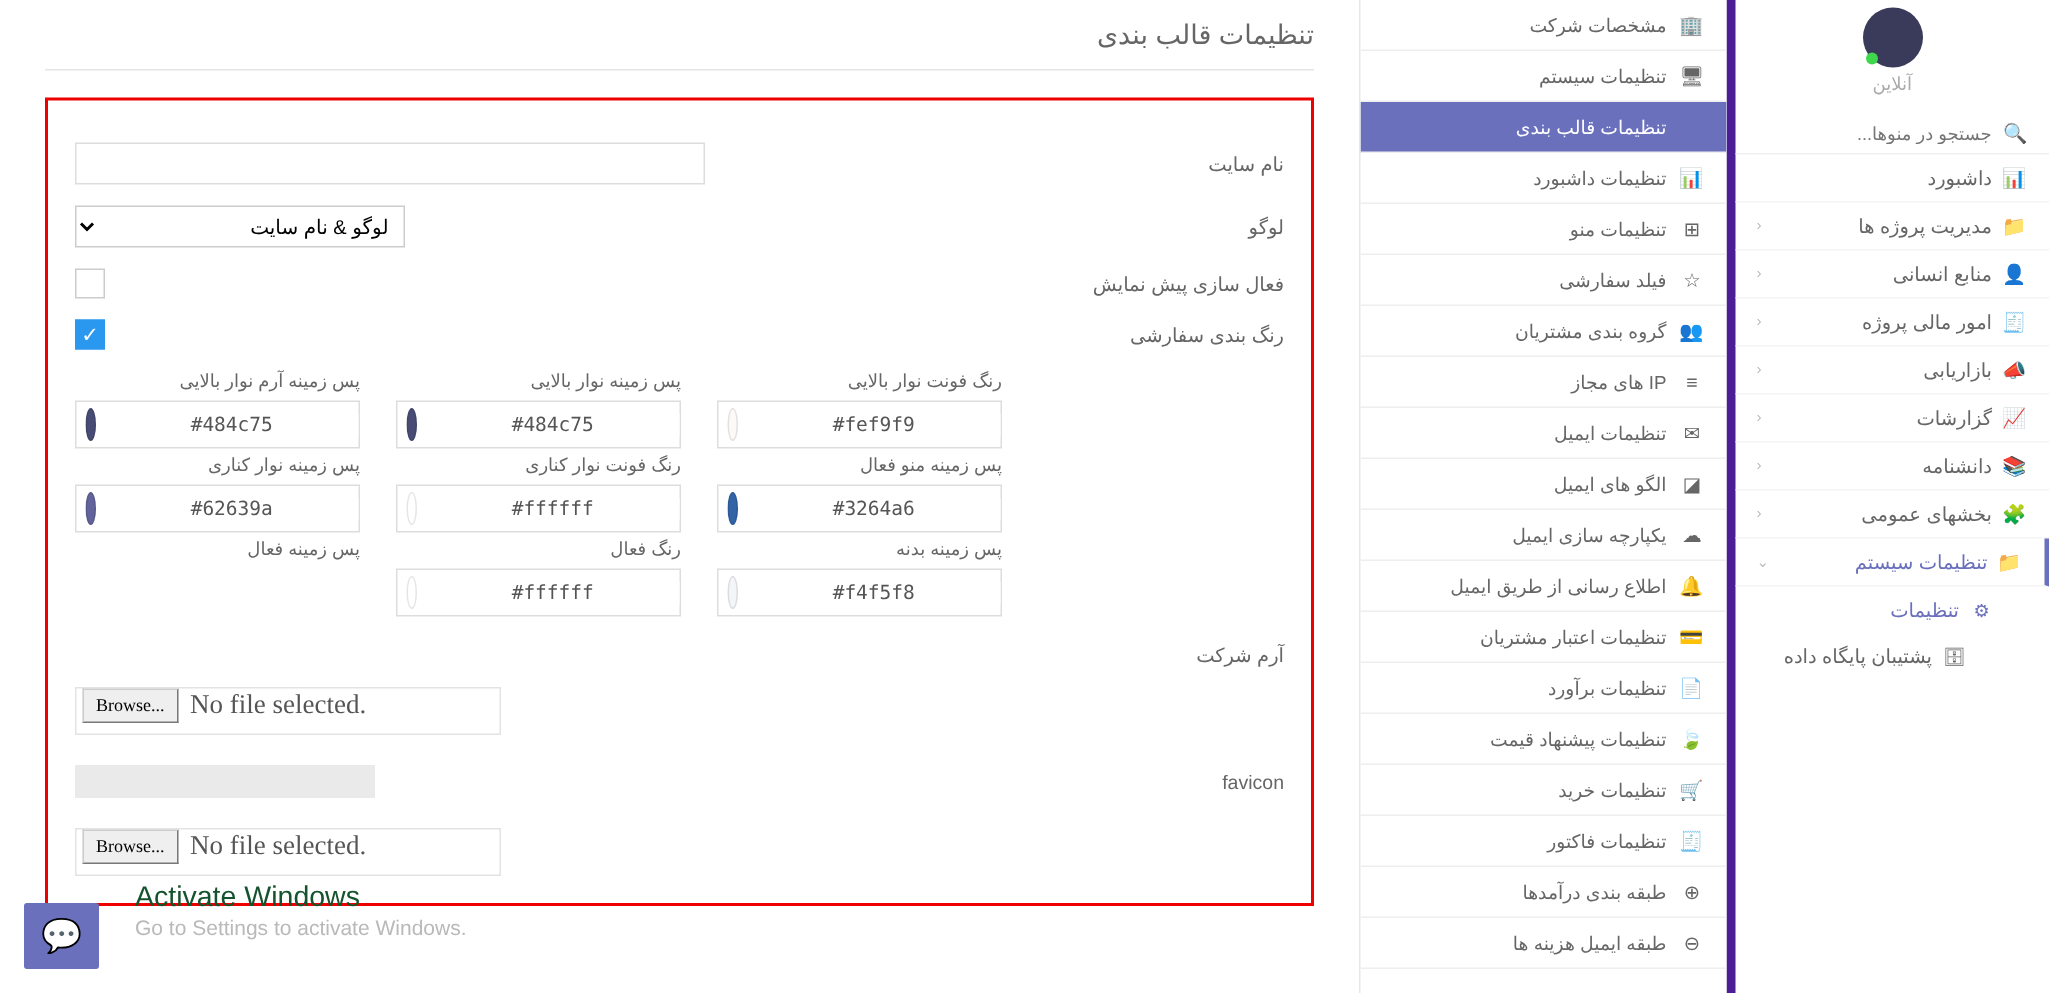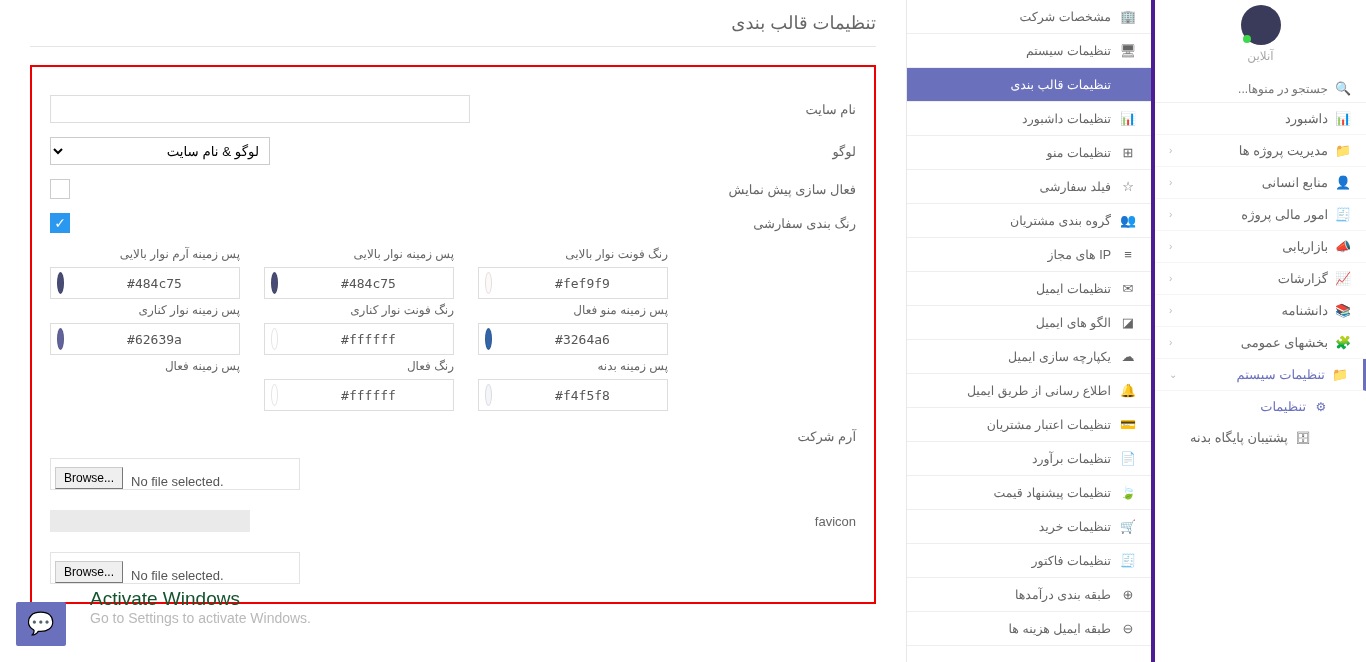--- a/index.html
+++ b/index.html
@@ -1,20 +1,20 @@
 <!DOCTYPE html>
 <html dir="rtl" lang="fa"><head>
 <meta charset="utf-8">
 <style>
 * { box-sizing: border-box; margin: 0; padding: 0; }
 body { font-family: Tahoma, Arial, sans-serif; font-size: 13px; background: #f5f5f5; color: #555; direction: rtl; }
 .app { display: flex; height: 662px; width: 1366px; background: #fff; }
 
 
-.main-nav { width: 215px; background: #fff; border-left: 4px solid #4c1d95; display: flex; flex-direction: column; padding-top: 5px; }
+.main-nav { width: 215px; background: #fff; border-left: 6px solid #4c1d95; display: flex; flex-direction: column; padding-top: 5px; }
 .avatar-circle { width: 40px; height: 40px; border-radius: 50%; background: #3a3a5a; margin: 0 auto 4px; position: relative; }
 .avatar-circle::after { content: ''; position: absolute; bottom: 2px; left: 2px; width: 8px; height: 8px; border-radius: 50%; background: #3fd84c; }
 .online-text { text-align: center; color: #aaa; font-size: 12px; margin-bottom: 12px; }
 .search-row { display: flex; align-items: center; padding: 6px 14px; border-bottom: 1px solid #f0f0f0; }
 .search-row input { flex: 1; border: none; outline: none; font-family: inherit; font-size: 12px; text-align: right; color: #999; }
 .search-row .sicon { color: #999; margin-left: 8px; }
 .nav-item { display: flex; align-items: center; padding: 8px 14px; cursor: pointer; color: #666; border-bottom: 1px solid #f5f5f5; }
 .nav-item .nicon { width: 18px; text-align: center; margin-left: 6px; font-size: 13px; }
 .nav-item .nlabel { flex: 1; font-size: 13px; }
 .nav-item .chev { color: #bbb; font-size: 10px; }
@@ -41,23 +41,23 @@
 .select-input { width: 220px; height: 28px; border: 1px solid #ccc; padding: 2px 6px; font-family: inherit; float: left; background: #fff; direction: rtl; }
 .checkbox { width: 20px; height: 20px; border: 1px solid #ccc; float: left; display: inline-flex; align-items: center; justify-content: center; cursor: pointer; }
 .checkbox.checked { background: #2b98f0; border-color: #2b98f0; color: #fff; font-size: 14px; }
 .color-grid { display: flex; flex-direction: row-reverse; gap: 24px; margin-bottom: 4px; }
 .color-col { flex: 1; max-width: 190px; }
 .color-label { font-size: 12px; color: #666; text-align: right; margin-bottom: 6px; white-space: nowrap; }
 .color-field { display: flex; align-items: center; border: 1px solid #ddd; height: 32px; background: #fff; }
 .color-field input { flex: 1; border: none; outline: none; text-align: center; font-family: monospace; font-size: 13px; direction: ltr; color: #555; }
 .swatch { width: 22px; height: 22px; border-radius: 50%; margin: 0 6px; border: 1px solid rgba(0,0,0,0.1); }
 .file-row { display: flex; align-items: center; margin-top: 10px; }
-.file-pick-wrap { width: 250px; display: flex; align-items: flex-end; border: 1px solid #e3e3e3; background: #fff; height: 32px; margin-right: auto; direction: ltr; padding: 0 4px; }
+.file-pick-wrap { width: 284px; display: flex; align-items: flex-start; border: 1px solid #e3e3e3; background: #fff; height: 32px; margin-right: auto; direction: ltr; padding: 0 4px; font-family: Liberation Serif, serif; }
 .file-btn { background: #efefef; border: 1px outset #ccc; padding: 3px 8px; font-size: 12px; cursor: pointer; font-family: inherit; }
-.file-status { margin-left: 8px; font-size: 13px; color: #555; }
+.file-status { margin-left: 8px; font-size: 18px; color: #555; }
 .thumb-placeholder { width: 200px; height: 22px; background: #eaeaea; margin-right: auto; margin-top: 6px; margin-bottom: 6px; }
 
 
 .chat-fab { position: absolute; bottom: 16px; left: 16px; width: 50px; height: 44px; background: #6a70bc; color: #fff; display: flex; align-items: center; justify-content: center; font-size: 22px; border-radius: 2px; cursor: pointer; }
 
 
 .watermark { position: absolute; bottom: 36px; left: 90px; color: #b9b9b9; font-size: 14px; direction: ltr; pointer-events: none; }
 .watermark .l1 { font-size: 19px; color: #14532d; }
 </style>
 </head>
@@ -116,21 +116,21 @@
           <span class="nicon">📁</span>
           <span class="nlabel">تنظیمات سیستم</span>
           <span class="chev">⌄</span>
         </div>
         <div class="nav-subitem">
           <span class="nicon">⚙</span>
           <span>تنظیمات</span>
         </div>
         <div class="nav-subitem nav-sub2">
           <span class="nicon">🗄</span>
-          <span>پشتیبان پایگاه بدنه</span>
+          <span>پشتیبان پایگاه داده</span>
         </div>
       </div>
   </div>
 
   <div class="settings-nav">
     <div id="settings-nav-items">
         <div class="set-item">
           <span class="sicon2">🏢</span>
           <span>مشخصات شرکت</span>
         </div>

